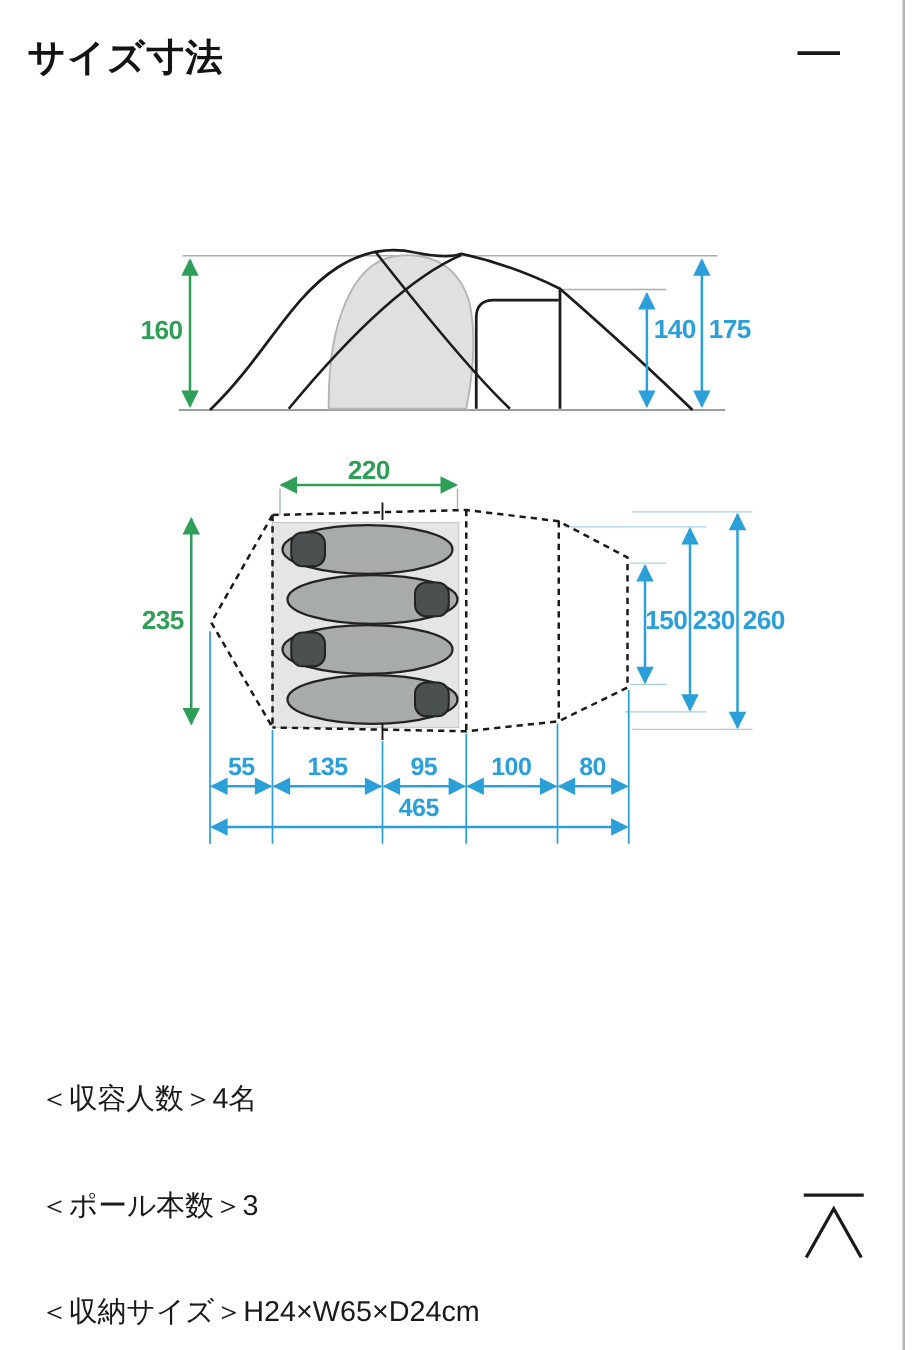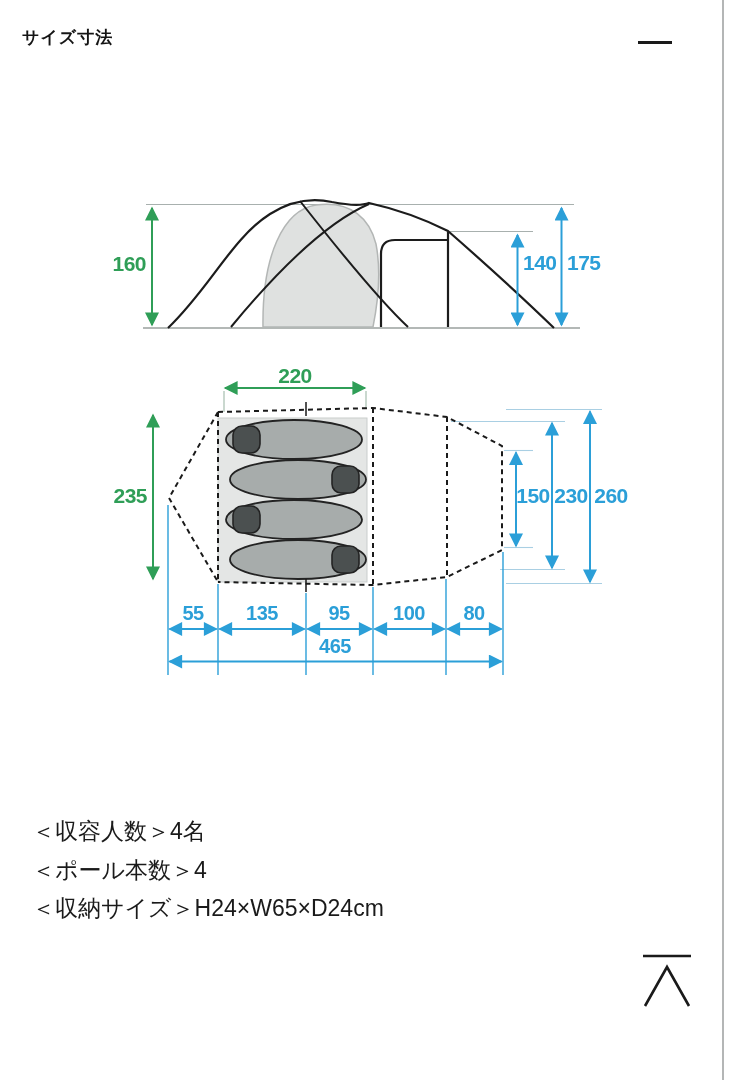--- a/index.html
+++ b/index.html
@@ -2,36 +2,36 @@
 <html><head>
 <meta charset="utf-8">
 <style>
   html,body{margin:0;padding:0;}
   body{
     width:732px;height:1080px;background:#ffffff;position:relative;overflow:hidden;
     font-family:"Liberation Sans",sans-serif;color:#1a1a1a;
   }
   .section-title{
     position:absolute;left:22px;top:26px;margin:0;
-    font-size:17px;font-weight:700;letter-spacing:1px;color:#141414;
+    font-size:30px;font-weight:700;letter-spacing:1px;color:#141414;
   }
   button{background:none;border:0;padding:0;cursor:pointer;}
   .collapse-btn{
     position:absolute;left:634px;top:32px;width:42px;height:20px;
     display:flex;align-items:center;justify-content:center;
   }
   .minus-bar{display:block;width:34px;height:3px;background:#1a1a1a;}
   .diagram-svg{position:absolute;left:0;top:0;}
   .diagram-svg text{font-family:"Liberation Sans",sans-serif;font-weight:700;letter-spacing:-0.5px;}
   .dim21{font-size:21px;}
   .dim20{font-size:20px;}
   .specs{position:absolute;left:32px;top:812px;}
   .spec-row{
     height:38.8px;display:flex;align-items:center;
-    font-size:23px;color:#1a1a1a;white-space:nowrap;
+    font-size:23px;color:#1a1a1a;white-space:nowrap;margin-top:47px;
   }
   .scrolltop-btn{position:absolute;left:641px;top:944px;width:52px;height:64px;}
   .right-edge{
     position:absolute;left:722px;top:0;width:2px;height:1080px;
     background:#b4b6b6;
   }
 </style>
 </head>
 <body>
 
@@ -160,21 +160,21 @@
 
     <g>
       <line x1="169.5" y1="661.5" x2="501.5" y2="661.5" stroke="#2b9fd8" stroke-width="2" marker-start="url(#aB)" marker-end="url(#aB)"></line>
       <text class="dim20" x="335" y="653" text-anchor="middle" fill="#2b9fd8">465</text>
     </g>
   </g>
 </svg>
 
 <div class="specs">
   <div class="spec-row">＜収容人数＞4名</div>
-  <div class="spec-row">＜ポール本数＞4</div>
+  <div class="spec-row">＜ポール本数＞3</div>
   <div class="spec-row">＜収納サイズ＞H24×W65×D24cm</div>
 </div>
 
 <button class="scrolltop-btn" aria-label="scroll to top">
   <svg width="52" height="64" viewBox="0 0 52 64" xmlns="http://www.w3.org/2000/svg">
     <line x1="2" y1="12" x2="50" y2="12" stroke="#1a1a1a" stroke-width="2.6"></line>
     <path d="M4 62 L26 23 L48 62" fill="none" stroke="#1a1a1a" stroke-width="2.6"></path>
   </svg>
 </button>
 

